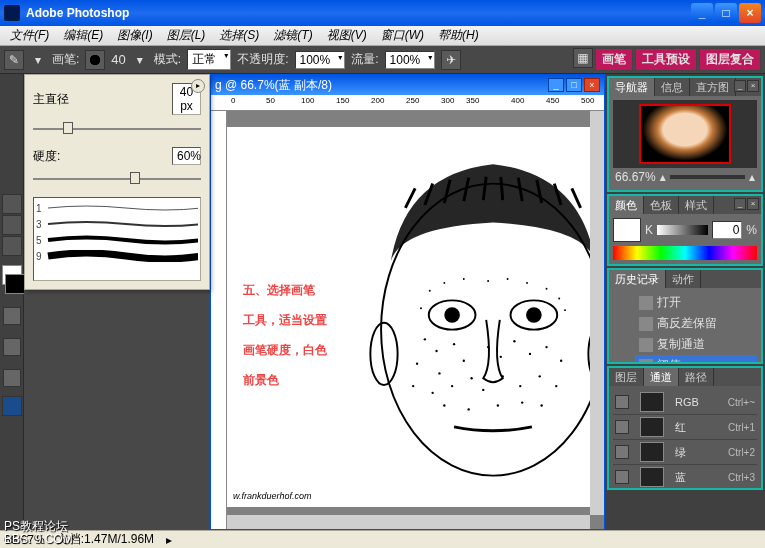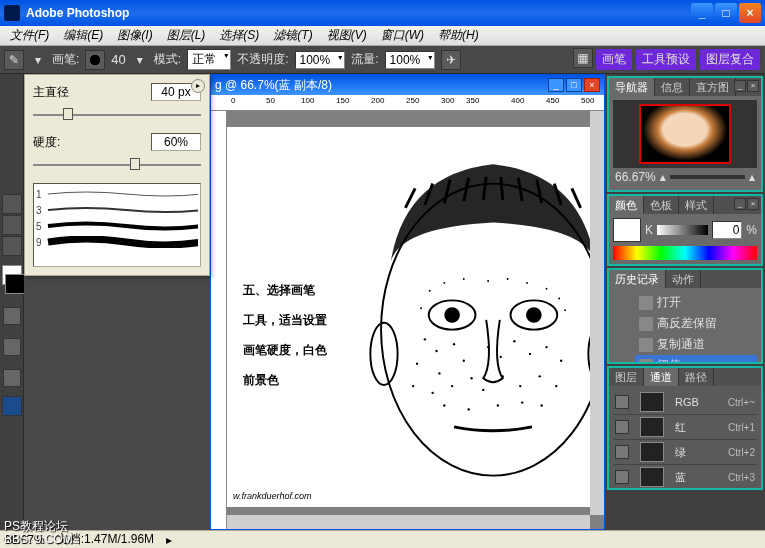--- a/index.html
+++ b/index.html
@@ -17,56 +17,56 @@
 .menubar { background: linear-gradient(to bottom, #f3f3f3, #dedede); height: 20px; display: flex; align-items: center; padding: 0 4px; gap: 2px; border-bottom: 1px solid #aca899; }
 .menu-item { padding: 2px 6px; cursor: pointer; font-style: italic; }
 
 .toolbar { background: #484848; height: 28px; display: flex; align-items: center; padding: 0 4px; gap: 6px; color: #e0e0e0; border-bottom: 1px solid #2a2a2a; }
 .tool-ico { width: 20px; height: 20px; background: #5a5a5a; border: 1px solid #333; display: flex; align-items: center; justify-content: center; cursor: pointer; }
 .dd { width: 16px; text-align: center; }
 .opt-lbl { color: #e0e0e0; }
 .opt-sel { background: white; color: black; border: 1px inset #888; padding: 1px 14px 1px 4px; cursor: pointer; position: relative; }
 .opt-sel::after { content: "▾"; position: absolute; right: 2px; top: 1px; font-size: 8px; }
 .right-tabs { position: absolute; right: 4px; display: flex; gap: 2px; }
-.rt-tab { background: #6d28d9; padding: 2px 6px; border: 1px solid #444; cursor: pointer; }
+.rt-tab { background: #be185d; padding: 2px 6px; border: 1px solid #444; cursor: pointer; font-weight: bold; }
 
 .workspace { display: flex; height: calc(100% - 74px - 18px); }
 .tools-panel { width: 24px; background: #404040; display: flex; flex-direction: column; align-items: center; padding-top: 120px; gap: 1px; border-right: 1px solid #2a2a2a; }
 .tp-btn { width: 20px; height: 20px; background: #555; border: 1px solid #333; cursor: pointer; }
 .tp-swatch { width: 20px; height: 20px; margin-top: 8px; }
 .sw-fg { background: white; border: 1px solid #888; }
 .sw-bg { background: black; border: 1px solid #888; margin-top: -12px; margin-left: 6px; }
 .tp-mode { width: 18px; height: 18px; background: #666; margin-top: 12px; border: 1px solid #333; }
 
 .canvas-area { flex: 1; background: #484848; position: relative; overflow: hidden; }
 
 .brush-panel { position: absolute; left: 0; top: 0; width: 186px; background: #ece9d8; border: 1px solid #aca899; box-shadow: 2px 2px 4px rgba(0,0,0,0.3); padding: 8px; z-index: 50; }
 .bp-row { display: flex; align-items: center; margin-bottom: 6px; }
 .bp-lbl { width: 44px; }
-.bp-val { background: white; border: 1px inset #aca899; padding: 1px 4px; width: 50px; text-align: center; margin-left: auto; }
+.bp-val { background: white; border: 1px inset #aca899; padding: 1px 4px; width: 29px; text-align: center; margin-left: auto; }
 .bp-slider { height: 16px; background: #ece9d8; position: relative; margin: 2px 0 10px 0; }
 .bp-track { height: 2px; background: #888; position: absolute; top: 7px; left: 0; right: 0; }
 .bp-thumb { width: 10px; height: 12px; background: #ece9d8; border: 1px solid #555; position: absolute; top: 1px; }
 .bp-presets { background: white; border: 1px inset #aca899; height: 84px; padding: 2px; }
 .bp-preset-row { display: flex; align-items: center; height: 16px; }
 .bp-num { width: 10px; color: #444; font-size: 10px; }
 .bp-stroke { flex: 1; height: 12px; display: flex; align-items: center; }
 .bp-arrow { position: absolute; right: 4px; top: 4px; width: 14px; height: 14px; background: #ece9d8; border: 1px solid #888; border-radius: 50%; cursor: pointer; text-align: center; font-size: 8px; line-height: 12px; }
 
 .doc-window { position: absolute; left: 186px; top: 0; right: 0; bottom: 0; background: #808080; border: 1px solid #0054e3; }
 .doc-title { background: linear-gradient(to bottom, #0054e3, #3d95ff); height: 20px; display: flex; align-items: center; color: white; padding: 0 4px; font-size: 11px; }
 .doc-title span { flex: 1; }
 .doc-wbtn { width: 16px; height: 14px; background: #3d95ff; border: 1px solid #0040a0; margin-left: 2px; cursor: pointer; display: flex; align-items: center; justify-content: center; font-size: 9px; color: white; }
 .doc-wbtn.close { background: #e24527; border-color: #a02000; }
 .ruler-h { height: 16px; background: white; border-bottom: 1px solid #888; font-size: 8px; display: flex; position: relative; }
 .ruler-h span { position: absolute; top: 1px; font-size: 8px; }
 .ruler-v { width: 16px; background: white; border-right: 1px solid #888; position: absolute; left: 0; top: 36px; bottom: 0; }
 .doc-content { position: absolute; left: 16px; top: 36px; right: 14px; bottom: 14px; background: #808080; overflow: hidden; }
 .canvas-page { background: white; width: 440px; height: 380px; position: relative; margin: 16px auto; }
-.instr { position: absolute; left: 16px; top: 148px; color: #000000; font-size: 16px; font-weight: bold; line-height: 30px; }
+.instr { position: absolute; left: 16px; top: 148px; color: #ef4444; font-size: 16px; font-weight: bold; line-height: 30px; }
 .face { position: absolute; left: 120px; top: 4px; right: 28px; bottom: 8px; }
 .stamp-bl { position: absolute; left: 6px; bottom: 6px; color: #000; font-size: 9px; font-style: italic; }
 .doc-scroll-v { position: absolute; right: 0; top: 36px; bottom: 14px; width: 14px; background: #cfcfcf; }
 .doc-scroll-h { position: absolute; left: 16px; right: 14px; bottom: 0; height: 14px; background: #cfcfcf; }
 
 .right-panels { width: 160px; background: #404040; display: flex; flex-direction: column; gap: 2px; padding: 2px; }
 .panel { background: #6a6a6a; border: 2px solid #14b8a6; }
 .panel-tabs { display: flex; background: #505050; height: 18px; }
 .panel-tab { padding: 2px 6px; font-size: 11px; color: #d0d0d0; cursor: pointer; border-right: 1px solid #333; }
 .panel-tab.active { background: #6a6a6a; color: white; }

